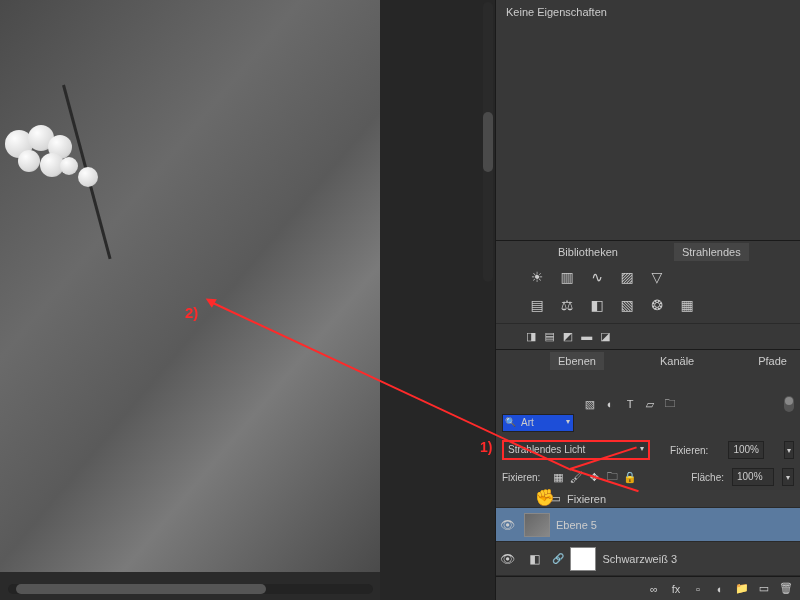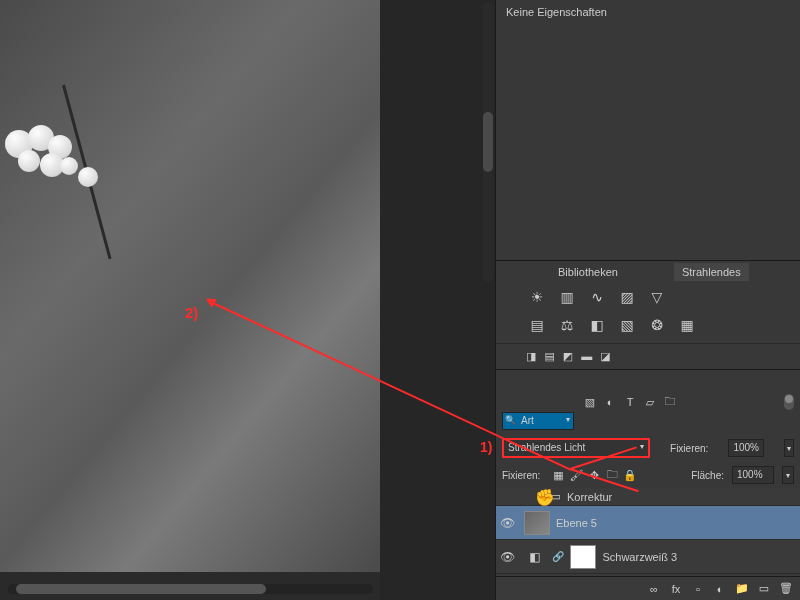--- a/index.html
+++ b/index.html
@@ -32,21 +32,21 @@
     .props { height: 260px; }
     .props-body { padding: 6px 10px; }
     .biblio-hdr { height: 22px; }
     .korrektur-label { padding: 5px 8px; font-weight: bold; }
     .adjust-icons { padding: 4px 30px; display: flex; flex-wrap: wrap; gap: 8px; }
     .adjust-icons .ai { width: 22px; height: 20px; display: flex; align-items: center; justify-content: center; font-size: 14px; }
     .adjust-row3 { padding: 6px 30px; display: flex; gap: 8px; border-top: 1px solid #2a2a2a; margin-top: 4px; }
 
     .ebenen-hdr { height: 22px; }
     .filter-row { display: flex; align-items: center; padding: 4px 6px; gap: 2px; }
-    .filter-select { background: #0369a1; border: 1px solid #222; padding: 2px 16px 2px 18px; width: 72px; height: 18px; position: relative; font-size: 10px; margin-top: 38px; }
+    .filter-select { background: #1d4ed8; border: 1px solid #222; padding: 2px 16px 2px 18px; width: 72px; height: 18px; position: relative; font-size: 10px; margin-top: 38px; }
     .filter-select::before { content: "🔍"; position: absolute; left: 2px; font-size: 9px; }
     .filter-select::after { content: "▾"; position: absolute; right: 3px; font-size: 8px; }
     .filter-icons { display: flex; gap: 4px; margin-left: 6px; }
     .fi { width: 16px; height: 14px; display: flex; align-items: center; justify-content: center; font-size: 11px; }
     .filter-toggle { margin-left: auto; width: 10px; height: 16px; background: #555; border-radius: 5px; position: relative; }
     .filter-toggle::after { content: ""; position: absolute; top: 1px; left: 1px; width: 8px; height: 8px; background: #888; border-radius: 50%; }
 
     .blend-row { display: flex; align-items: center; padding: 4px 6px; gap: 20px; }
     .blend-select { border: 2px solid #ff2a2a; background: #333; padding: 2px 4px; width: 182px; height: 20px; position: relative; font-size: 10px; }
     .blend-select::after { content: "▾"; position: absolute; right: 4px; font-size: 8px; }
@@ -138,20 +138,26 @@
     <div class="adjust-row3">
       <span class="ai">◨</span>
       <span class="ai">▤</span>
       <span class="ai">◩</span>
       <span class="ai">▬</span>
       <span class="ai">◪</span>
     </div>
   </div>
 
   <div class="panel-sec" style="flex:1; display:flex; flex-direction:column;">
+    <div class="panel-hdr ebenen-hdr">
+      <span class="tab active">Ebenen</span>
+      <span class="tab">Kanäle</span>
+      <span class="tab">Pfade</span>
+      <span class="flyout"><span class="flyout-lines"></span></span>
+    </div>
 
     <div class="filter-row">
       <div class="filter-select">Art</div>
       <div class="filter-icons">
         <span class="fi">▧</span>
         <span class="fi">◐</span>
         <span class="fi">T</span>
         <span class="fi">▱</span>
         <span class="fi">🗀</span>
       </div>
@@ -176,21 +182,21 @@
       </div>
       <span style="margin-left:auto" class="row-label">Fläche:</span>
       <div class="pct-box">100%</div>
       <div class="pct-sel">▾</div>
     </div>
 
     <div class="layer-list" style="flex:1;">
       <div class="layer-row collapsed">
         <span class="eye"></span>
         <span style="margin-left:18px;">▸ ▭ </span>
-          <span>Korrektur</span>
+          <span>Fixieren</span>
       </div>
       <div class="layer-row sel">
         <span class="eye">👁</span>
         <div class="thumb-box"></div>
         <span>Ebene 5</span>
       </div>
       <div class="layer-row">
         <span class="eye">👁</span>
         <div class="thumb-icon">◧</div>
         <span class="link-ic">🔗</span>

